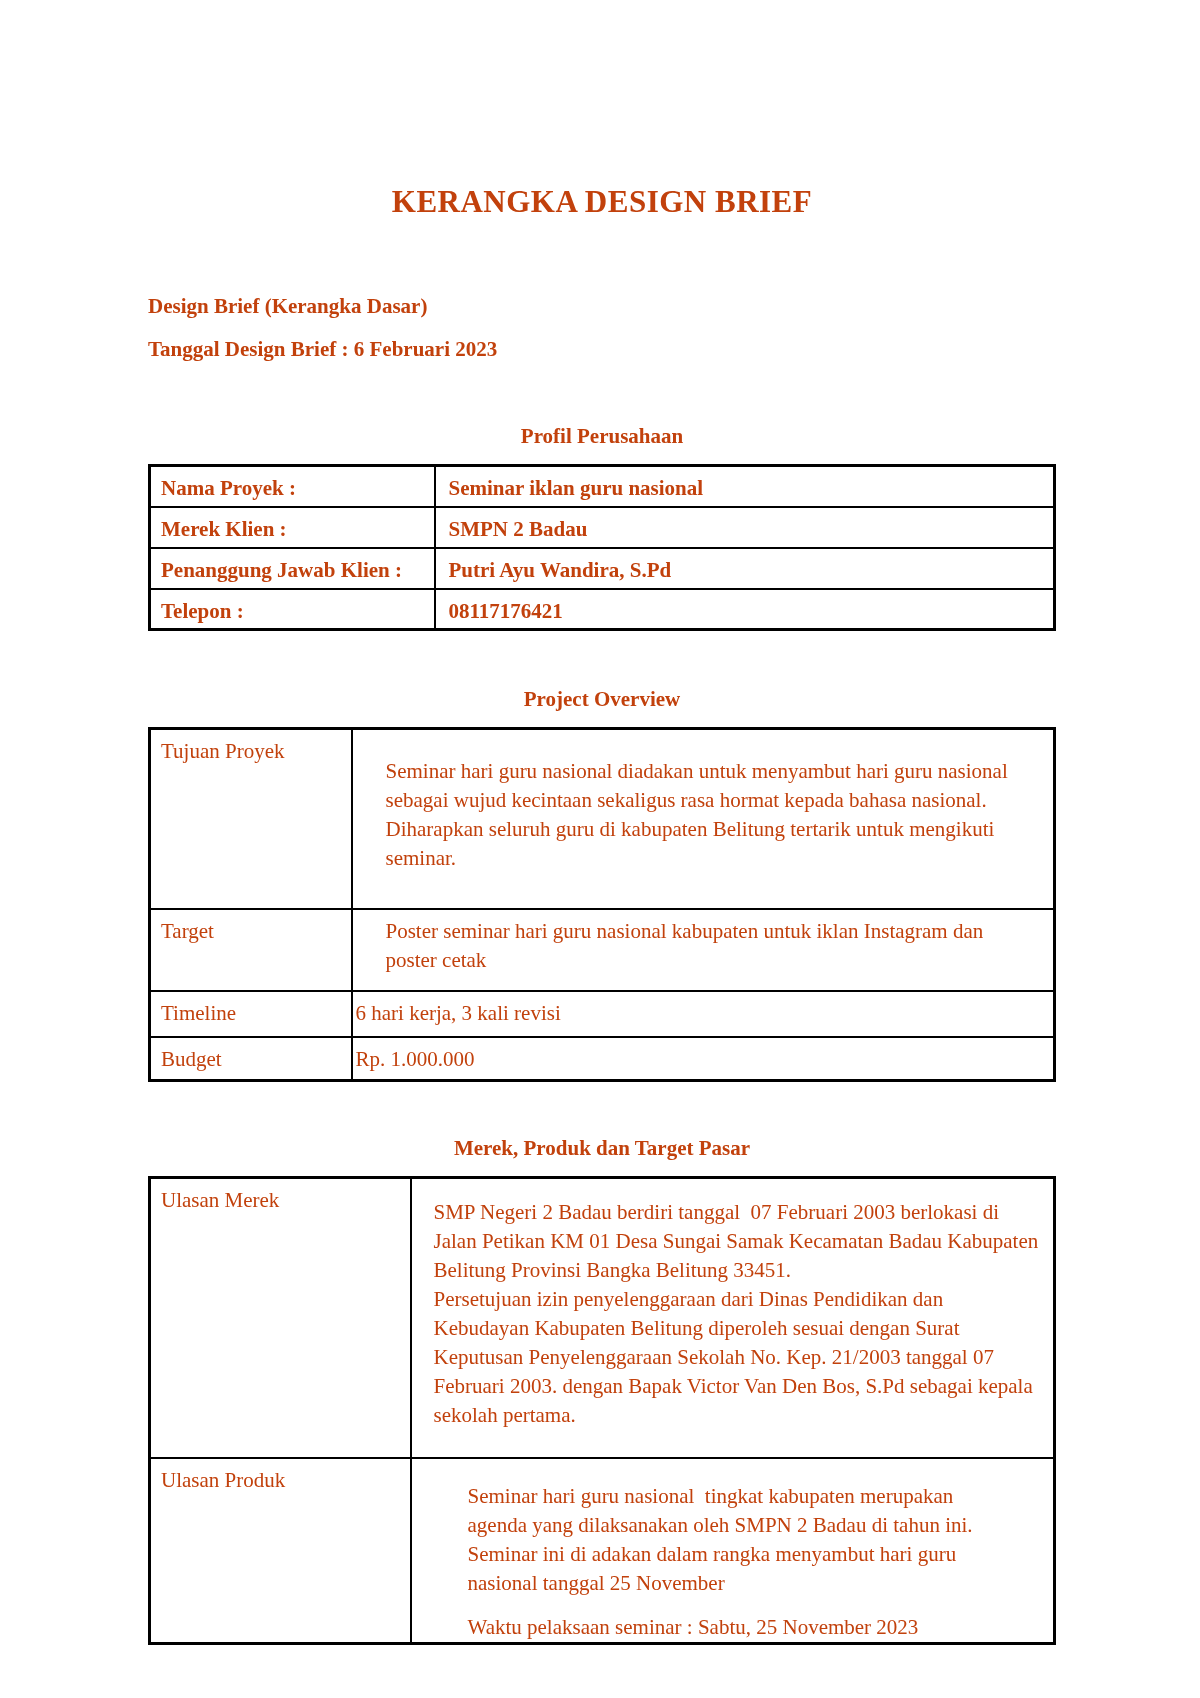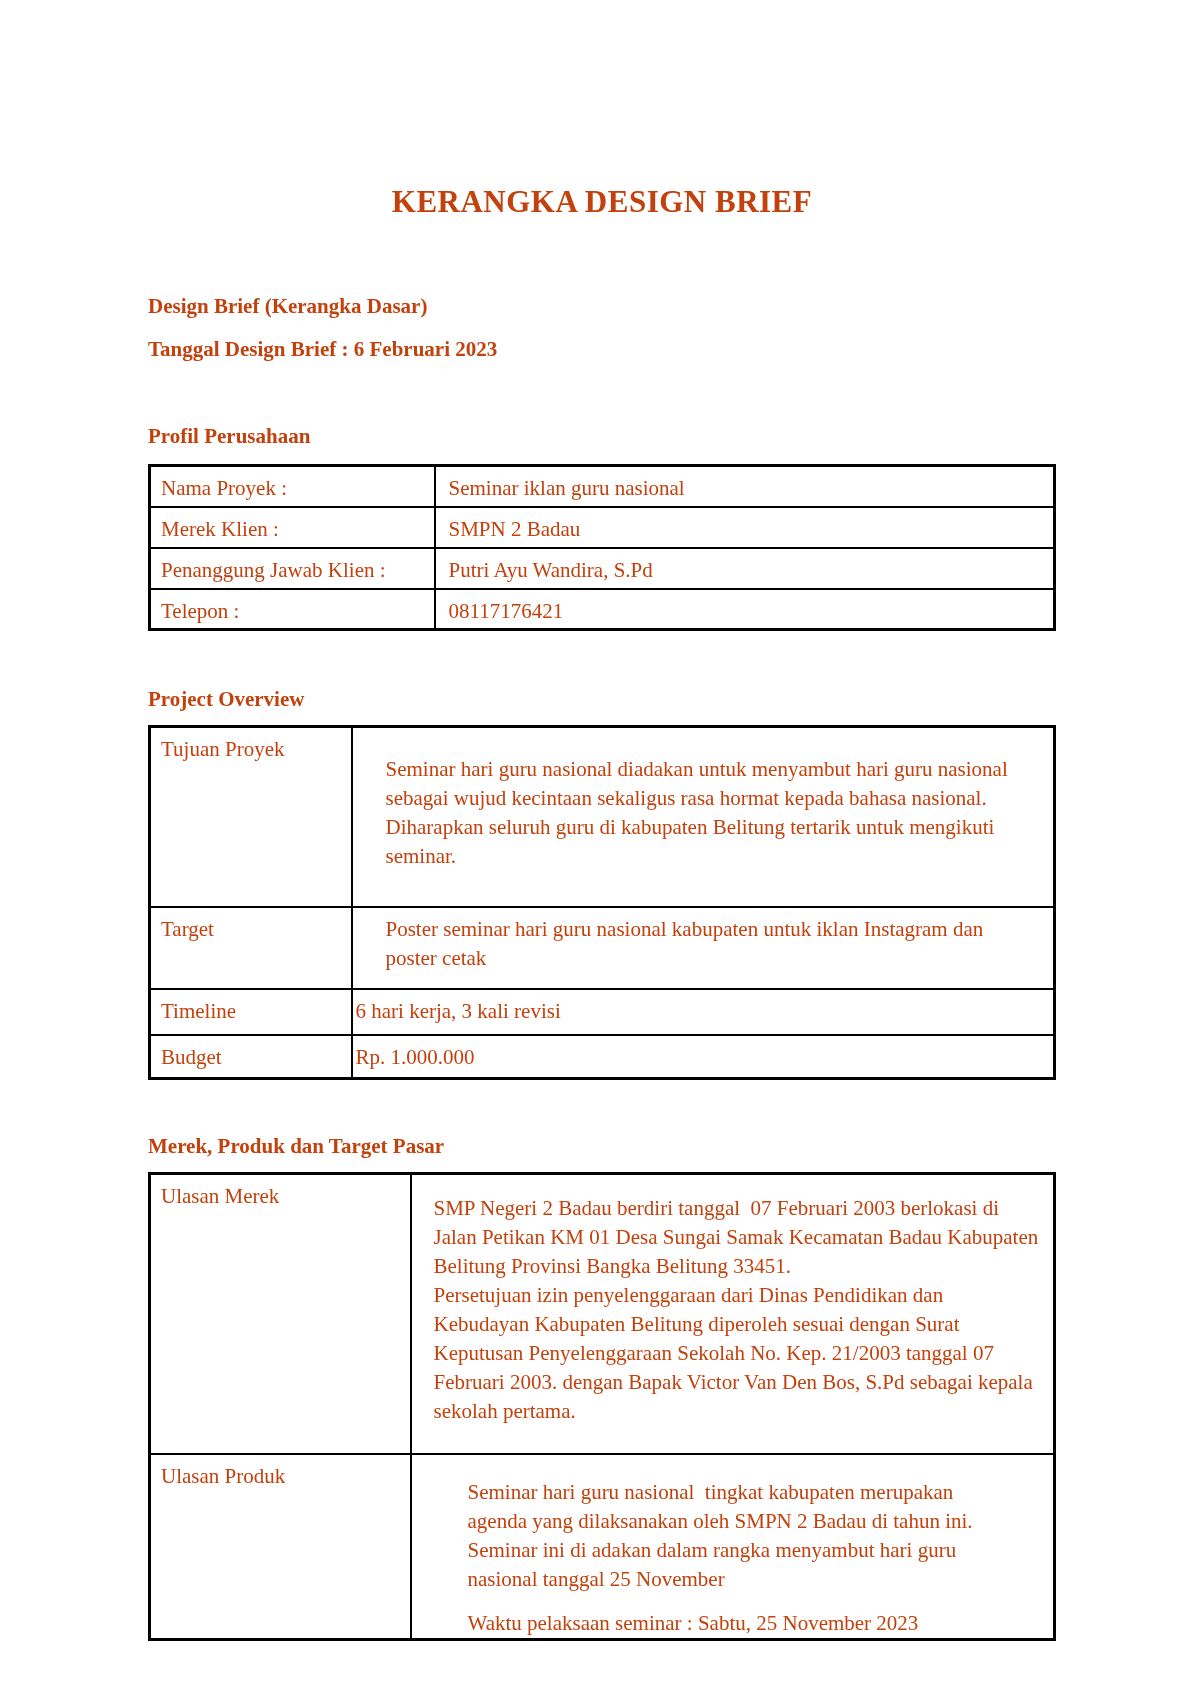--- a/index.html
+++ b/index.html
@@ -24,24 +24,25 @@
     letter-spacing: 0.5px;
   }
   .intro-line {
     margin: 75px 0 0 0;
     font-size: 21px;
     line-height: 26px;
     font-weight: bold;
   }
   .intro-line.line2 { margin-top: 17px; }
   .section-heading {
-    margin: 0;
+    margin: 15px;
     font-size: 21px;
     line-height: 26px;
     font-weight: bold;
+    text-align: center;
   }
   .sh-profil   { margin-top: 61px; }
   .sh-overview { margin-top: 55px; }
   .sh-merek    { margin-top: 53px; }
   table.tbl {
     border-collapse: collapse;
     table-layout: fixed;
     width: 908px;
     margin-top: 13px;
     border: 3px solid #000000;
@@ -54,21 +55,21 @@
     font-size: 21px;
     line-height: 29px;
     padding: 7px 8px 0 10px;
   }
   .t-profil   td.lbl { width: 285px; }
   .t-overview td.lbl { width: 202px; }
   .t-merek    td.lbl { width: 261px; }
   .t-profil   td.val { padding-left: 13px; }
   .t-overview td.val { padding-left: 3px; }
   .t-merek    td.val { padding-left: 22px; }
-  .t-profil td        { height: 41px; }
+  .t-profil td        { height: 41px; font-weight: bold; }
   .r-tujuan td        { height: 180px; }
   .r-target td        { height: 82px; }
   .r-timeline td      { height: 46px; }
   .r-budget td        { height: 44px; }
   .r-ulasan-merek td  { height: 280px; }
   .r-ulasan-produk td { height: 169px; }
   .para {
     margin: 0;
     white-space: pre-wrap;
     font-size: 21px;

